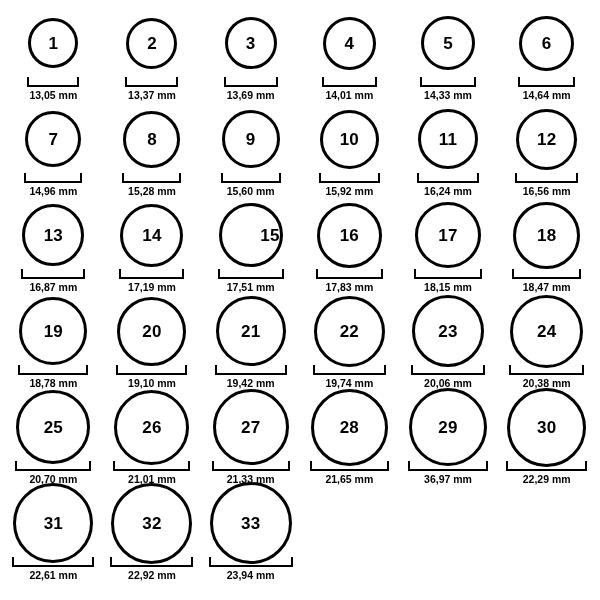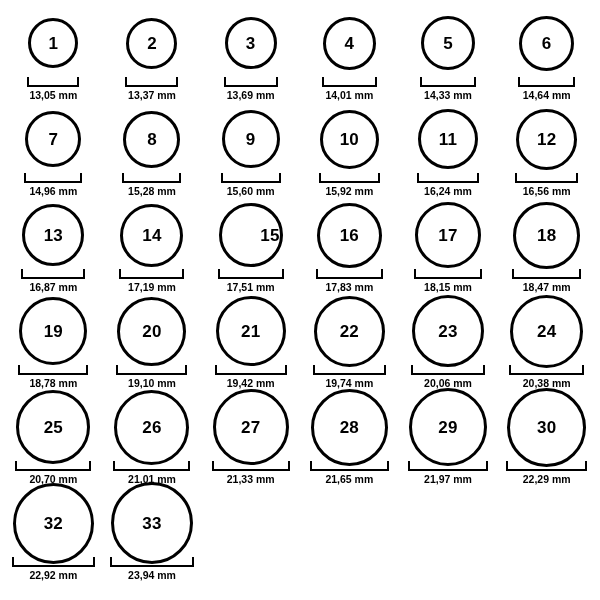--- a/index.html
+++ b/index.html
@@ -401,32 +401,43 @@
         </div>
       </div>
       <div class="ring-cell">
         <div class="ring-circle-wrap">
           <div class="ring-circle" style="width: 78px; height: 78px;">
             <span class="ring-size-label">29</span>
           </div>
         </div>
         <div class="ring-measure">
           <div class="ring-caliper" style="width: 80px;"></div>
-          <div class="ring-diameter">21,97 mm</div>
+          <div class="ring-diameter">36,97 mm</div>
         </div>
       </div>
       <div class="ring-cell">
         <div class="ring-circle-wrap">
           <div class="ring-circle" style="width: 79px; height: 79px;">
             <span class="ring-size-label">30</span>
           </div>
         </div>
         <div class="ring-measure">
           <div class="ring-caliper" style="width: 81px;"></div>
           <div class="ring-diameter">22,29 mm</div>
+        </div>
+      </div>
+      <div class="ring-cell">
+        <div class="ring-circle-wrap">
+          <div class="ring-circle" style="width: 80px; height: 80px;">
+            <span class="ring-size-label">31</span>
+          </div>
+        </div>
+        <div class="ring-measure">
+          <div class="ring-caliper" style="width: 82px;"></div>
+          <div class="ring-diameter">22,61 mm</div>
         </div>
       </div>
       <div class="ring-cell">
         <div class="ring-circle-wrap">
           <div class="ring-circle" style="width: 81px; height: 81px;">
             <span class="ring-size-label">32</span>
           </div>
         </div>
         <div class="ring-measure">
           <div class="ring-caliper" style="width: 83px;"></div>

